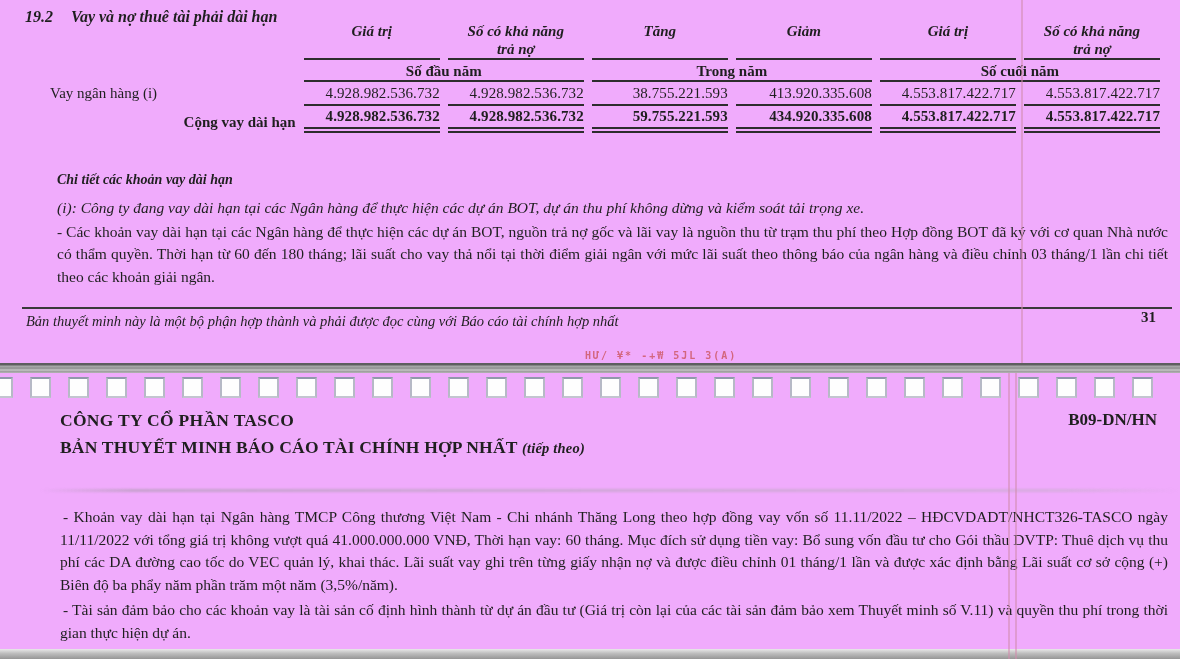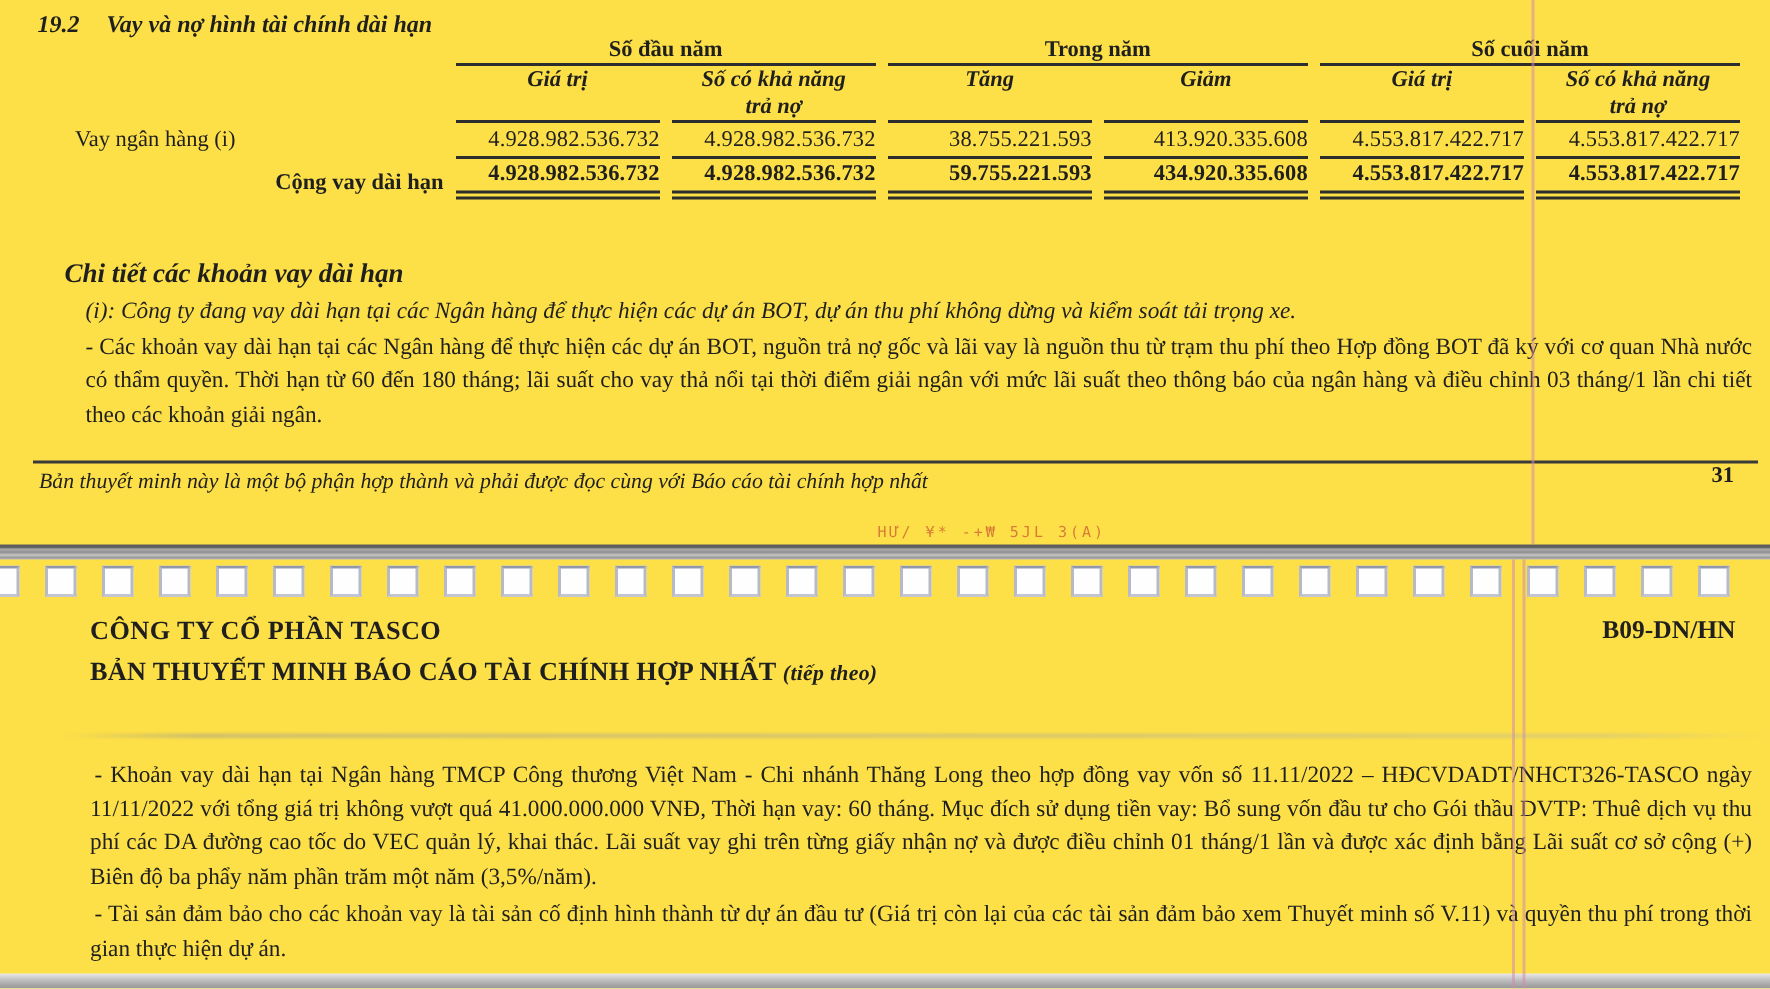--- a/index.html
+++ b/index.html
@@ -1,17 +1,17 @@
 <!DOCTYPE html>
 <html><head>
 <meta charset="utf-8">
 <style>
   html,body{margin:0;padding:0;background:#e9e9e9;}
   .screen{
-    position:relative;width:1180px;height:659px;background:#fde047;
+    position:relative;width:1180px;height:659px;background:#f0abfc;
     overflow:hidden;font-family:"Liberation Serif","DejaVu Serif",serif;color:#1f1f1f;
   }
   
   .p1-title{position:absolute;top:8px;left:25px;display:flex;gap:18px;
     font-weight:bold;font-style:italic;font-size:16px;}
   .loan-table{position:absolute;top:22px;left:42px;width:1126px;
     border-collapse:separate;border-spacing:8px 0;table-layout:fixed;}
   .loan-table th,.loan-table td{padding:0;font-size:15px;}
   .loan-table .lblcol{width:242px;}
   .loan-table .numcol{width:134px;}
@@ -20,32 +20,32 @@
   .sub{font-weight:bold;font-style:italic;text-align:center;white-space:pre-line;
     border-bottom:2px solid #2d2d2d;vertical-align:top;font-size:14.5px;
     padding:3px 0 3px;line-height:18px;}
   .rowlbl{text-align:left;font-size:15.5px;}
   .num{text-align:right;letter-spacing:.1px;}
   .loan-table tbody tr{height:22px;}
   .loan-table tbody td{vertical-align:bottom;padding-bottom:2px;}
   .total td{font-weight:bold;text-align:right;}
   .total .num{border-top:2px solid #2d2d2d;border-bottom:6px double #2d2d2d;padding-top:2px;}
   .total{height:28px;}
-  .detail-heading{position:absolute;top:172px;left:43px;
-    font-weight:bold;font-style:italic;font-size:18px;}
+  .detail-heading{position:absolute;top:172px;left:57px;
+    font-weight:bold;font-style:italic;font-size:14px;}
   .p1-para-i{position:absolute;top:197px;left:57px;width:1111px;
     font-size:15.5px;line-height:22px;text-align:justify;font-style:italic;}
   .p1-para-2{position:absolute;top:221px;left:57px;width:1111px;
     font-size:15.5px;line-height:22.4px;text-align:justify;}
   .footer-divider{position:absolute;top:307px;left:22px;width:1150px;height:2px;
     background:#3a3a3a;}
   .footer-note{position:absolute;top:313px;left:26px;font-style:italic;font-size:14.5px;}
   .page-number{position:absolute;top:309px;right:24px;font-size:15px;font-weight:bold;}
   .red-marks{position:absolute;top:350px;left:585px;font-size:10px;letter-spacing:2px;
-    color:#c0392b;opacity:.6;filter:blur(.4px);font-family:"DejaVu Sans Mono",monospace;}
+    color:#c0392b;opacity:.6;filter:blur(.4px);font-family:"DejaVu Sans Mono",monospace;font-weight:bold;}
   
   .sep-band{position:absolute;top:363px;left:0;width:1180px;height:10px;
     background:linear-gradient(to bottom,#5e5e5e 0%,#5e5e5e 18%,#ababab 32%,
       #8f8f8f 52%,#c6c6c6 70%,#989898 88%,#bdbdbd 100%);}
   .bottom-band{position:absolute;top:649px;left:0;width:1180px;height:10px;
     background:linear-gradient(to bottom,#e9e9e9 0%,#bdbdbd 45%,#969696 100%);}
   
   .perf-strip{position:absolute;top:377px;left:-8px;width:1196px;height:25px;
     display:flex;gap:17px;overflow:hidden;}
   .perf-square{flex:none;width:21px;height:21px;box-sizing:border-box;
@@ -71,50 +71,50 @@
   .pink-p2a{left:1008px;top:373px;height:286px;}
   .pink-p2b{left:1015px;top:373px;height:286px;}
 </style>
 </head>
 <body>
 
 <div class="screen">
 
   <div class="p1-title">
     <span>19.2</span>
-    <span>Vay và nợ hình tài chính dài hạn</span>
+    <span>Vay và nợ thuê tài phải dài hạn</span>
   </div>
 
   <table class="loan-table">
     <colgroup>
       <col class="lblcol">
         <col class="numcol">
         <col class="numcol">
         <col class="numcol">
       <col class="numcol">
         <col class="numcol">
         <col class="numcol">
     </colgroup>
     <thead>
       <tr>
         <td></td>
-        <th class="grp" colspan="2">Số đầu năm</th>
-        <th class="grp" colspan="2">Trong năm</th>
-        <th class="grp" colspan="2">Số cuối năm</th>
-      </tr>
-      <tr>
-        <td></td>
         <th class="sub">Giá trị</th>
         <th class="sub">Số có khả năng
 trả nợ</th>
         <th class="sub">Tăng</th>
         <th class="sub">Giảm</th>
         <th class="sub">Giá trị</th>
         <th class="sub">Số có khả năng
 trả nợ</th>
+      </tr>
+      <tr>
+        <td></td>
+        <th class="grp" colspan="2">Số đầu năm</th>
+        <th class="grp" colspan="2">Trong năm</th>
+        <th class="grp" colspan="2">Số cuối năm</th>
       </tr>
     </thead>
     <tbody>
       <tr>
         <td class="rowlbl">Vay ngân hàng (i)</td>
         <td class="num">4.928.982.536.732</td>
         <td class="num">4.928.982.536.732</td>
         <td class="num">38.755.221.593</td>
         <td class="num">413.920.335.608</td>
         <td class="num">4.553.817.422.717</td>

